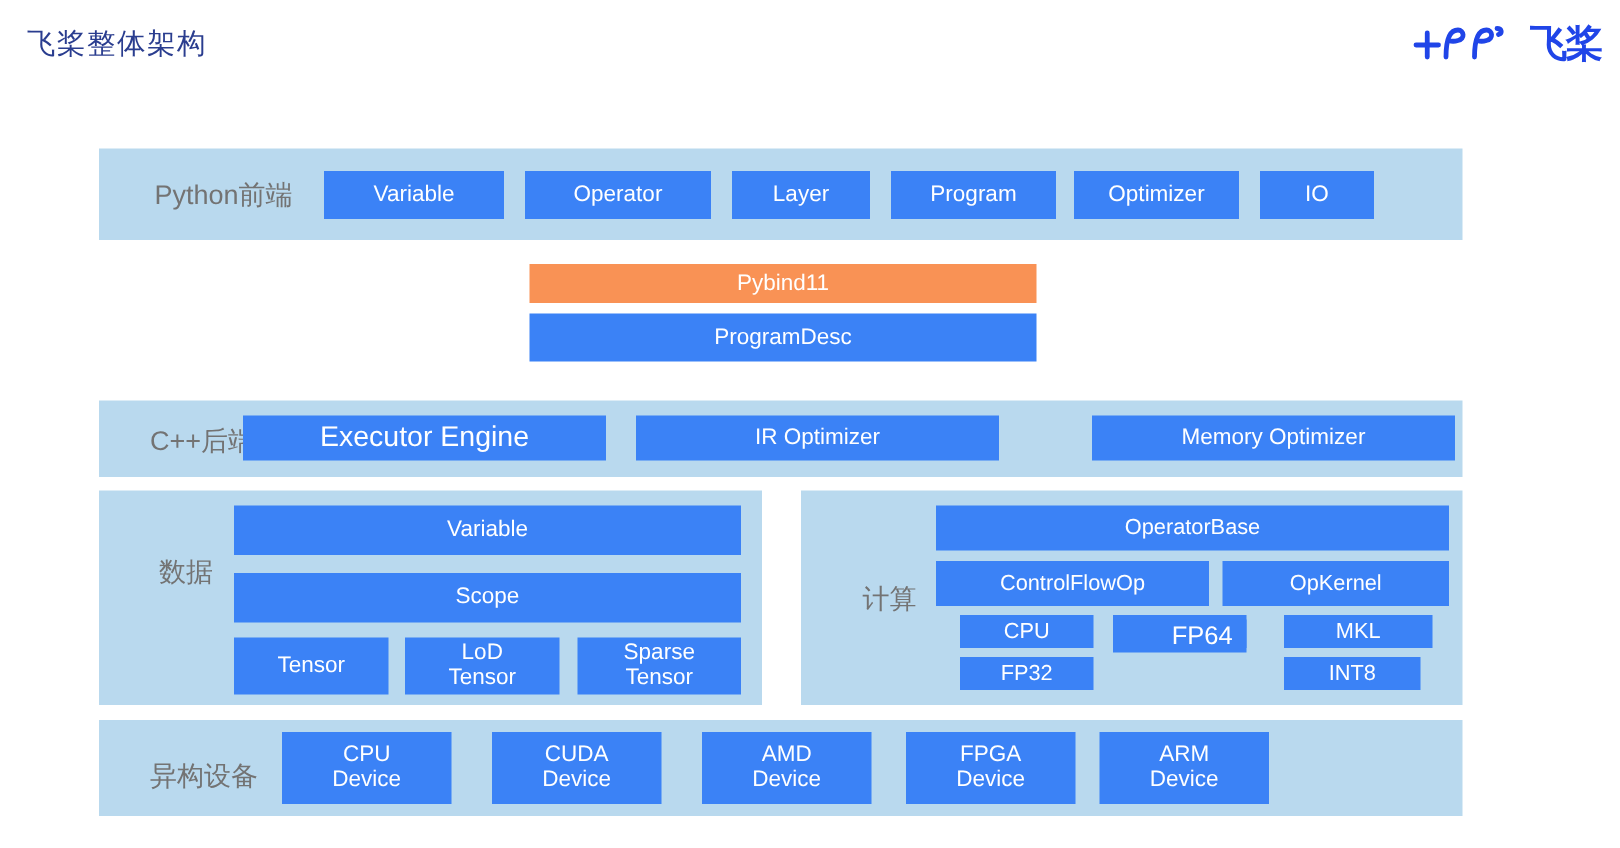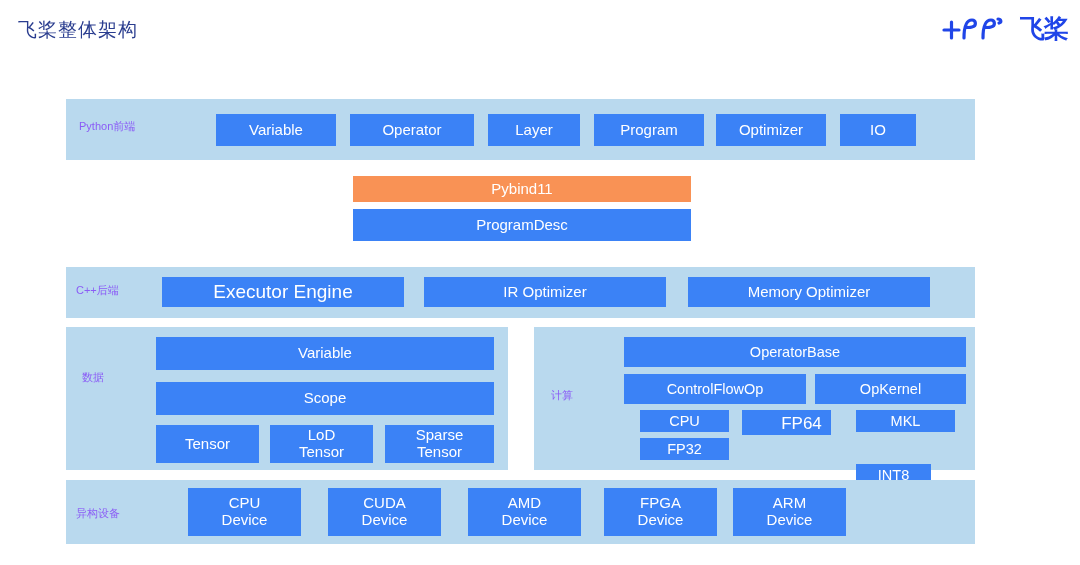--- a/index.html
+++ b/index.html
@@ -45,25 +45,26 @@
     font-family: "DejaVu Sans", sans-serif;
   }
 
   
   .panel {
     position: absolute;
     background: #b9d9ee;
   }
   .row-label {
     position: absolute;
-    font-size: 11px;
-    color: #8b5cf6;
+    font-size: 18px;
+    color: #737373;
     font-weight: 500;
     white-space: nowrap;
     line-height: 1;
+    margin-left: 24px;
   }
 
   
   .box {
     position: absolute;
     background: #3b82f6;
     color: #ffffff;
     display: flex;
     align-items: center;
     justify-content: center;
@@ -129,21 +130,21 @@
   </div>
 
 <div class="box orange" id="box-pybind11">Pybind11</div>
 <div class="box" id="box-programdesc">ProgramDesc</div>
 
 <div class="panel" id="panel-cpp"></div>
 <div class="row-label" id="label-cpp">C++后端</div>
 <div id="cpp-boxes">
     <div class="box" style="left: 162px; top: 277px; width: 242px; height: 30px; font-size: 19px;">Executor Engine</div>
     <div class="box" style="left: 424px; top: 277px; width: 242px; height: 30px; font-size: 15px;">IR Optimizer</div>
-    <div class="box" style="left: 688px; top: 277px; width: 242px; height: 30px; font-size: 15px; text-align: right;">Memory Optimizer</div>
+    <div class="box" style="left: 728px; top: 277px; width: 242px; height: 30px; font-size: 15px; text-align: right;">Memory Optimizer</div>
   </div>
 
 <div class="panel" id="panel-data"></div>
 <div class="row-label" id="label-data">数据</div>
 <div id="data-boxes">
     <div class="box" style="left: 156px; top: 337px; width: 338px; height: 33px; font-size: 15px;">Variable</div>
     <div class="box" style="left: 156px; top: 382px; width: 338px; height: 33px; font-size: 15px;">Scope</div>
     <div class="box" style="left: 156px; top: 425px; width: 103px; height: 38px; font-size: 15px;">Tensor</div>
     <div class="box" style="left: 270px; top: 425px; width: 103px; height: 38px; font-size: 15px;">LoD
 Tensor</div>
@@ -155,21 +156,21 @@
 <div class="row-label" id="label-compute">计算</div>
 <div id="compute-boxes">
     <div class="box" style="left: 624px; top: 337px; width: 342px; height: 30px; font-size: 14.5px;">OperatorBase</div>
     <div class="box" style="left: 624px; top: 374px; width: 182px; height: 30px; font-size: 14.5px;">ControlFlowOp</div>
     <div class="box" style="left: 815px; top: 374px; width: 151px; height: 30px; font-size: 14.5px;">OpKernel</div>
     <div class="box" style="left: 640px; top: 410px; width: 89px; height: 22px; font-size: 14.5px;">CPU</div>
     <div class="box" style="left: 742px; top: 410px; width: 89px; height: 22px; font-size: 14.5px;">CUDA</div>
     <div class="box" style="left: 856px; top: 410px; width: 99px; height: 22px; font-size: 14.5px;">MKL</div>
     <div class="box" style="left: 640px; top: 438px; width: 89px; height: 22px; font-size: 14.5px;">FP32</div>
     <div class="box" style="left: 742px; top: 413px; width: 89px; height: 22px; font-size: 17px; padding-left: 30px;">FP64</div>
-    <div class="box" style="left: 856px; top: 464px; width: 75px; height: 22px; font-size: 14.5px;">INT8</div>
+    <div class="box" style="left: 856px; top: 438px; width: 91px; height: 22px; font-size: 14.5px;">INT8</div>
   </div>
 
 <div class="panel" id="panel-device"></div>
 <div class="row-label" id="label-device">异构设备</div>
 <div id="device-boxes">
     <div class="box" style="left: 188px; top: 488px; width: 113px; height: 48px; font-size: 15px;">CPU
 Device</div>
     <div class="box" style="left: 328px; top: 488px; width: 113px; height: 48px; font-size: 15px;">CUDA
 Device</div>
     <div class="box" style="left: 468px; top: 488px; width: 113px; height: 48px; font-size: 15px;">AMD

